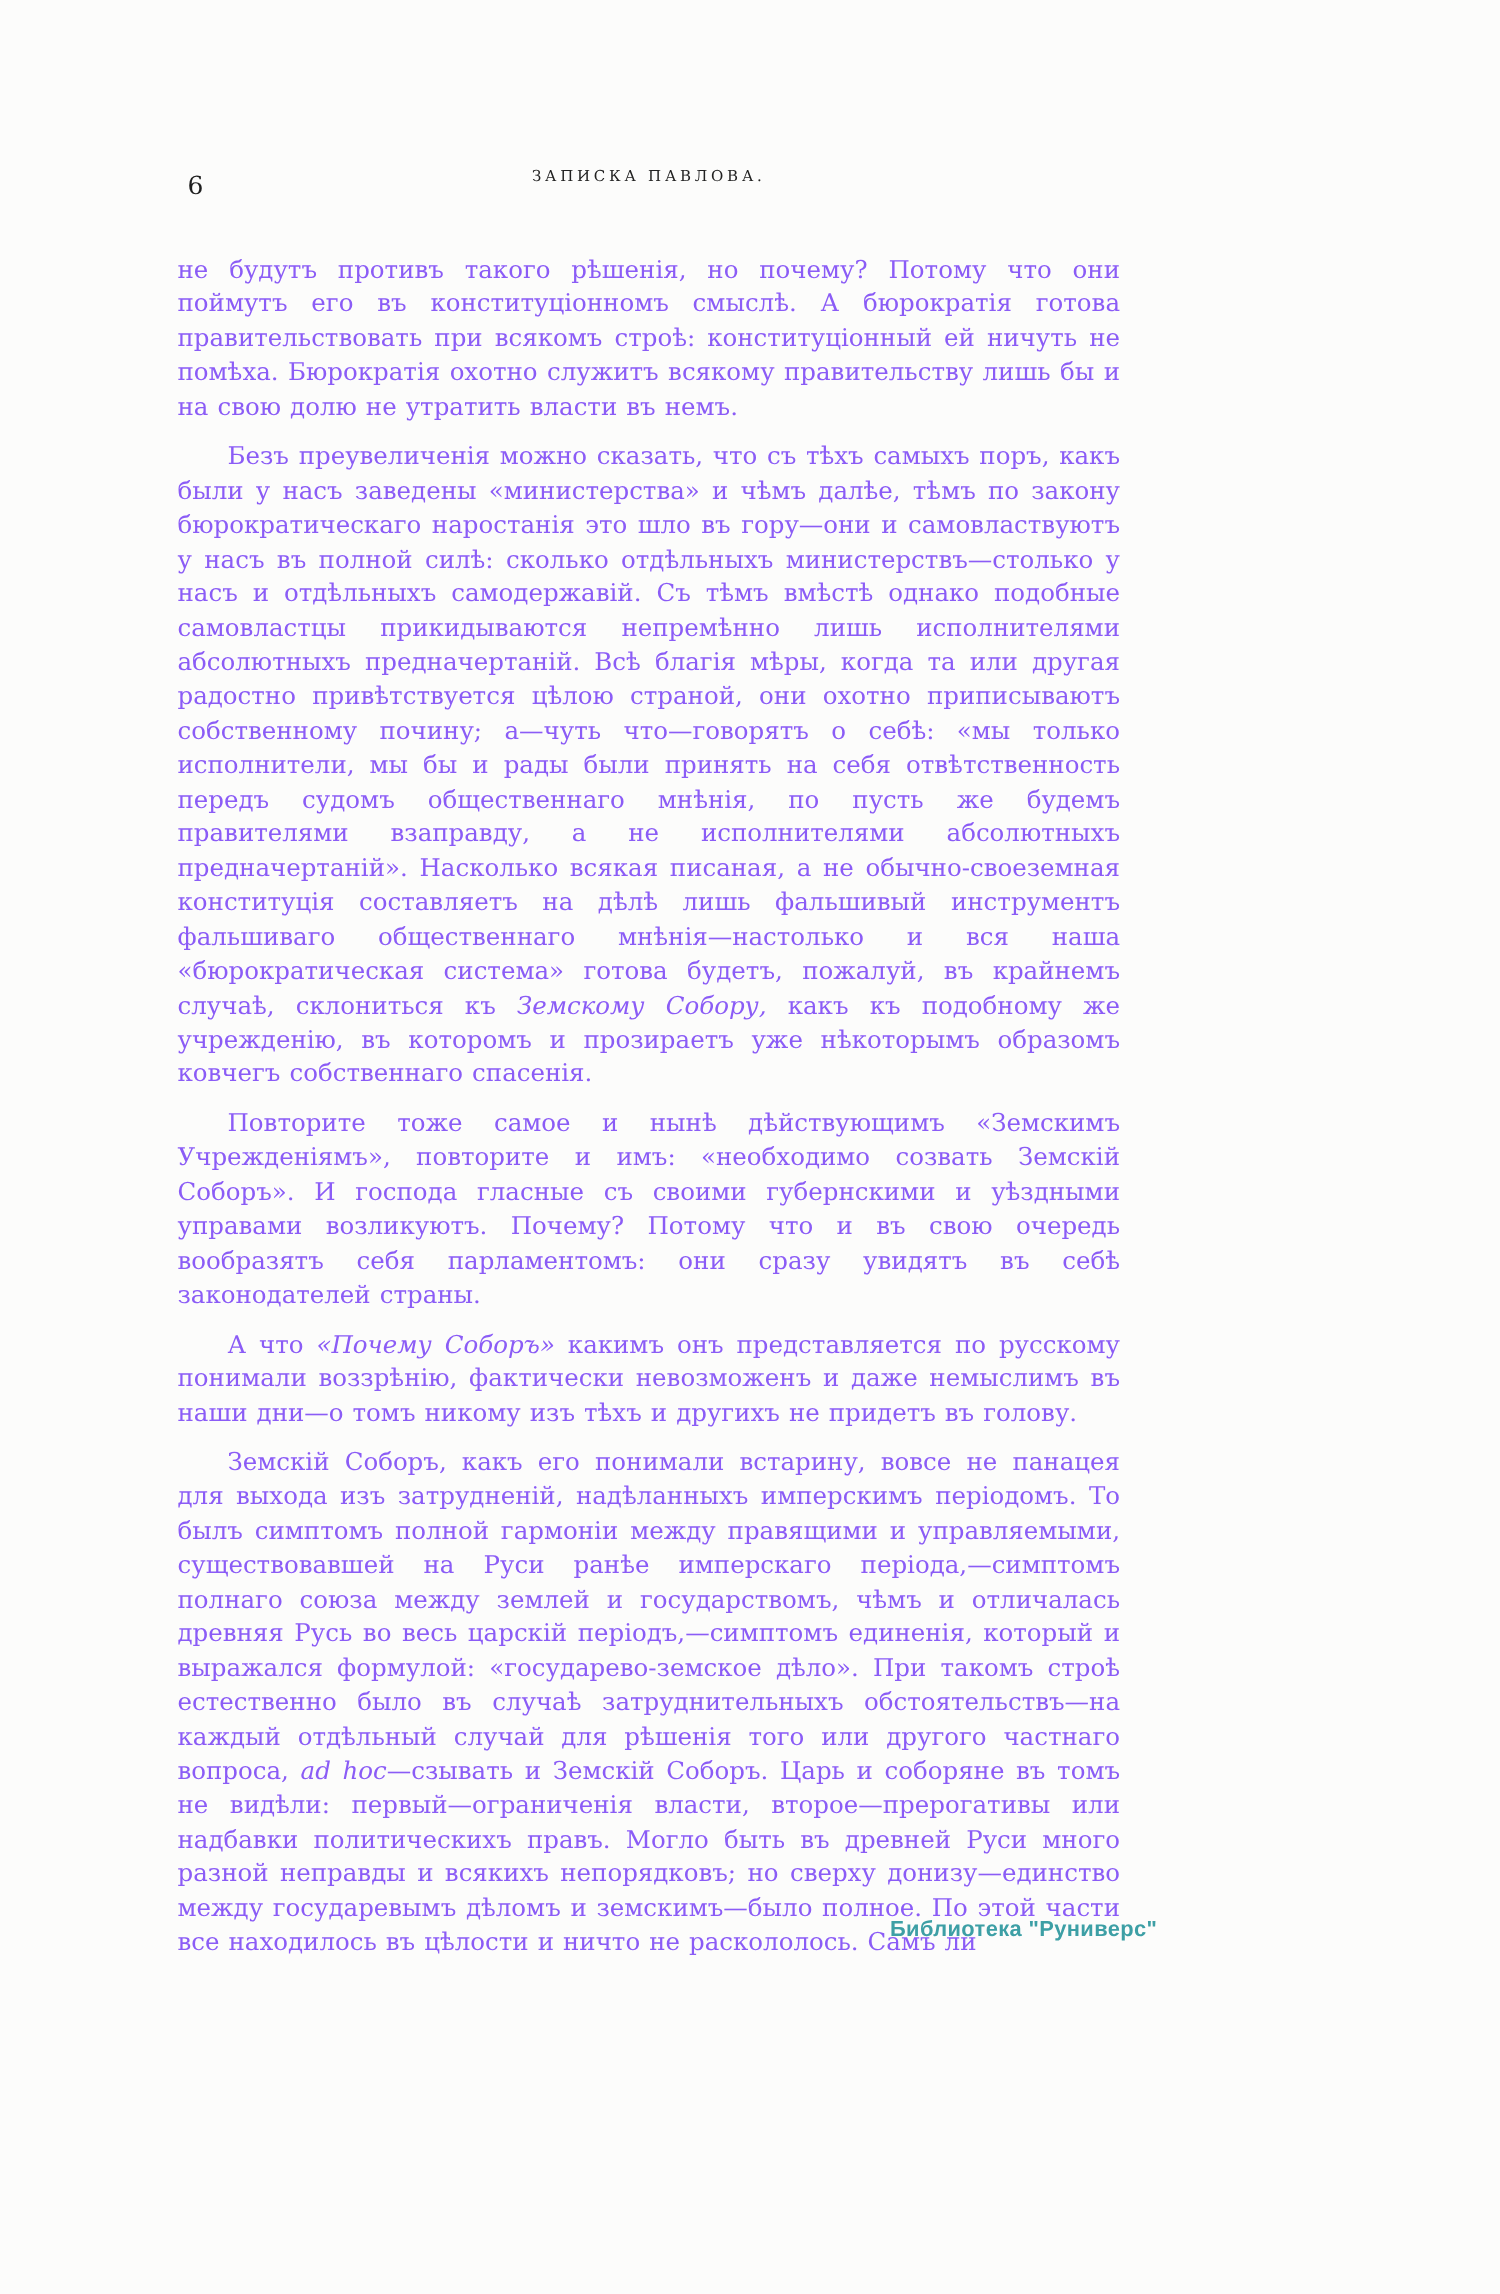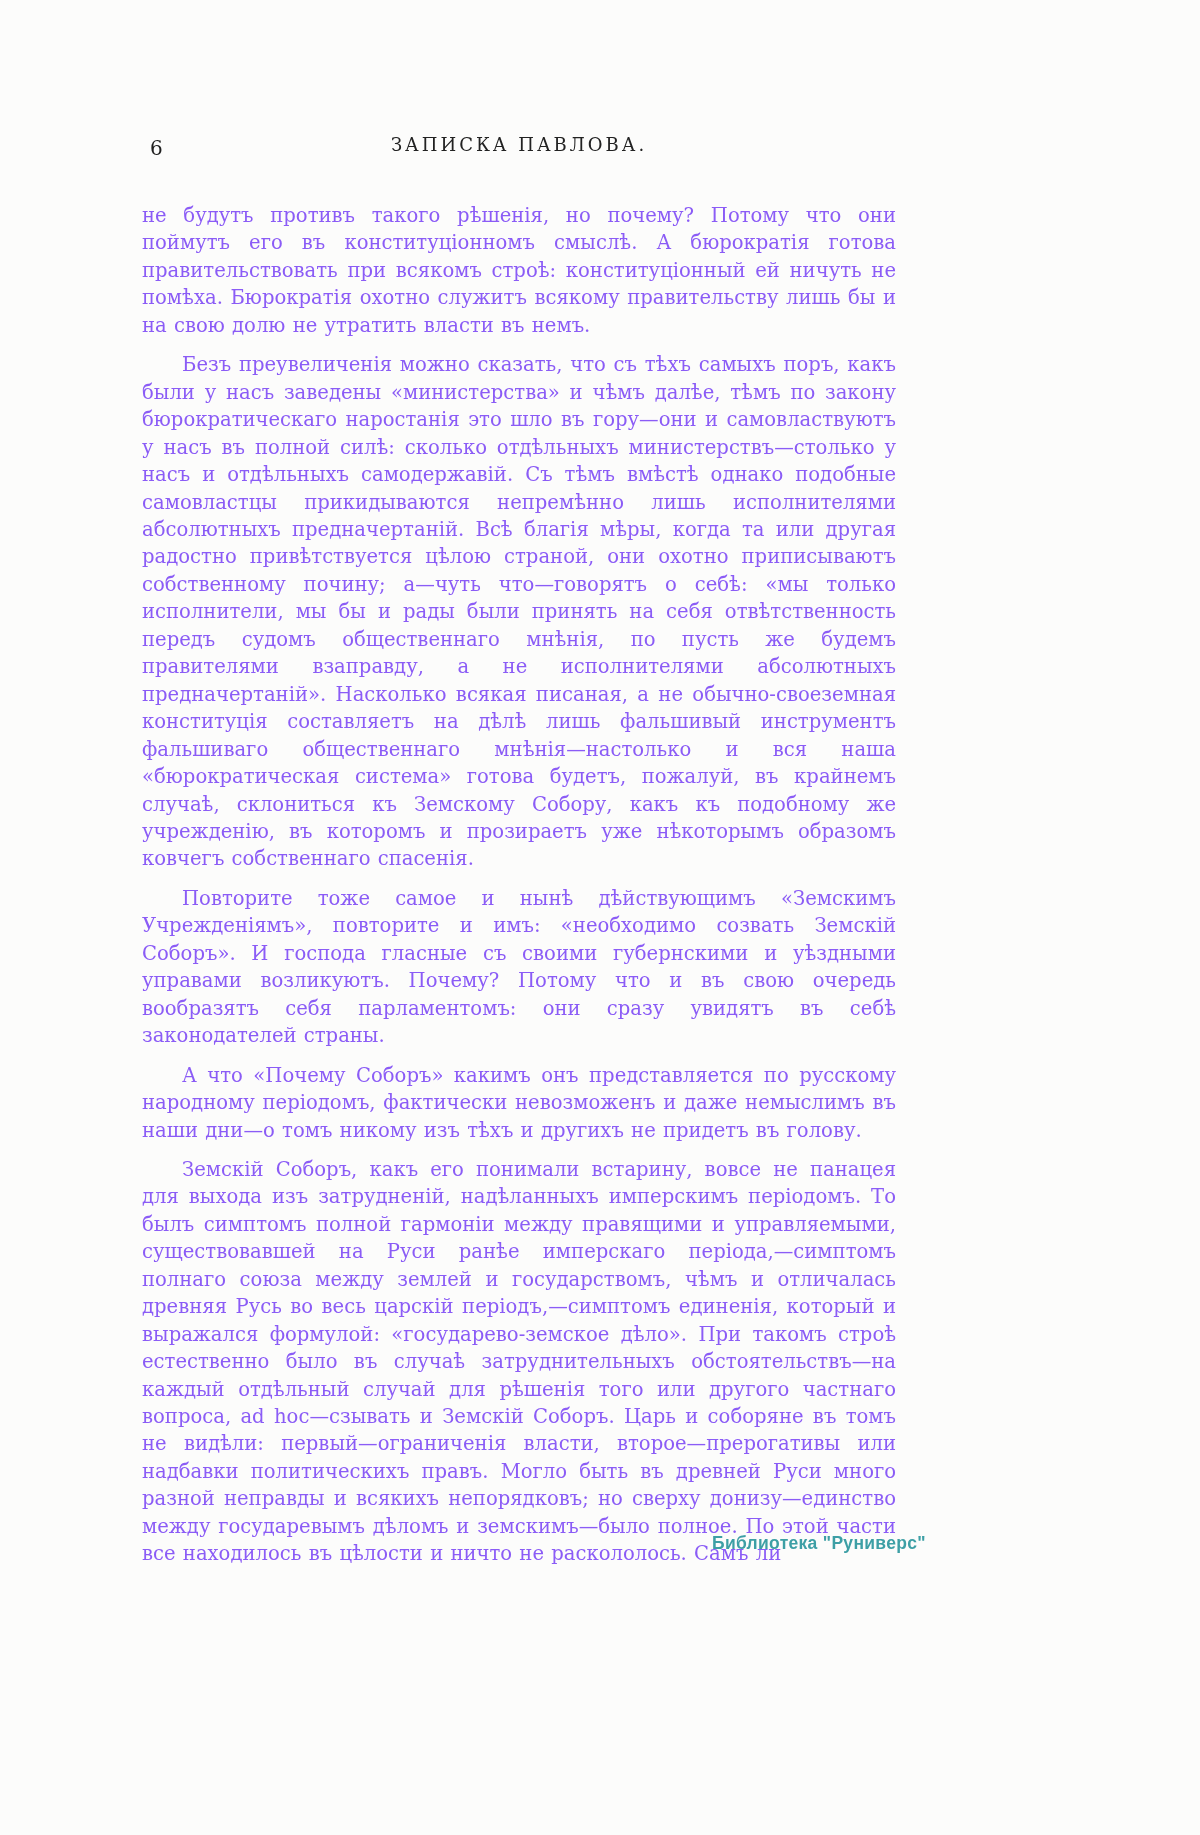--- a/index.html
+++ b/index.html
@@ -32,21 +32,21 @@
   }
   .page-number {
     position: absolute;
     left: 20px;
     top: 2px;
     font-size: 20px;
   }
   .running-title {
     display: block;
     text-align: center;
-    font-size: 18px;
+    font-size: 12px;
     letter-spacing: 3px;
     text-transform: uppercase;
     color: #222;
   }
   .text-block {
     position: absolute;
     left: 130px;
     top: 190px;
     width: 778px;
   }
@@ -56,20 +56,21 @@
     text-align: justify;
     font-size: 19.6px;
     line-height: 27.45px;
     word-spacing: 1px;
     color: #8b5cf6;
   }
   .text-block p.indent {
     text-indent: 40px;
   }
   .seg-italic {
+    font-style: italic;
   }
   .watermark {
     position: absolute;
     left: 712px;
     top: 1533px;
     font-family: "Liberation Sans", "DejaVu Sans", sans-serif;
     font-weight: bold;
     font-size: 17.5px;
     letter-spacing: 0.3px;
     color: #3d9fa5;
@@ -93,21 +94,21 @@
 
     <p class="indent">
       <span>Безъ преувеличенія можно сказать, что съ тѣхъ самыхъ поръ, какъ были у насъ заведены «министерства» и чѣмъ далѣе, тѣмъ по закону бюрократическаго наростанія это шло въ гору—они и самовластвуютъ у насъ въ полной силѣ: сколько отдѣльныхъ министерствъ—столько у насъ и отдѣльныхъ самодержавій. Съ тѣмъ вмѣстѣ однако подобные самовластцы прикидываются непремѣнно лишь исполнителями абсолютныхъ предначертаній. Всѣ благія мѣры, когда та или другая радостно привѣтствуется цѣлою страной, они охотно приписываютъ собственному почину; а—чуть что—говорятъ о себѣ: «мы только исполнители, мы бы и рады были принять на себя отвѣтственность передъ судомъ общественнаго мнѣнія, по пусть же будемъ правителями взаправду, а не исполнителями абсолютныхъ предначертаній». Насколько всякая писаная, а не обычно-своеземная конституція составляетъ на дѣлѣ лишь фальшивый инструментъ фальшиваго общественнаго мнѣнія—настолько и вся наша «бюрократическая система» готова будетъ, пожалуй, въ крайнемъ случаѣ, склониться къ </span><span class="seg-italic">Земскому Собору,</span><span> какъ къ подобному же учрежденію, въ которомъ и прозираетъ уже нѣкоторымъ образомъ ковчегъ собственнаго спасенія.</span>
     </p>
 
     <p class="indent">
       <span>Повторите тоже самое и нынѣ дѣйствующимъ «Земскимъ Учрежденіямъ», повторите и имъ: «необходимо созвать Земскій Соборъ». И господа гласные съ своими губернскими и уѣздными управами возликуютъ. Почему? Потому что и въ свою очередь вообразятъ себя парламентомъ: они сразу увидятъ въ себѣ законодателей страны.</span>
     </p>
 
     <p class="indent">
-      <span>А что </span><span class="seg-italic">«Почему Соборъ»</span><span> какимъ онъ представляется по русскому народному періодомъ, фактически невозможенъ и даже немыслимъ въ наши дни—о томъ никому изъ тѣхъ и другихъ не придетъ въ голову.</span>
+      <span>А что </span><span class="seg-italic">«Почему Соборъ»</span><span> какимъ онъ представляется по русскому понимали воззрѣнію, фактически невозможенъ и даже немыслимъ въ наши дни—о томъ никому изъ тѣхъ и другихъ не придетъ въ голову.</span>
     </p>
 
     <p class="indent">
       <span>Земскій Соборъ, какъ его понимали встарину, вовсе не панацея для выхода изъ затрудненій, надѣланныхъ имперскимъ періодомъ. То былъ симптомъ полной гармоніи между правящими и управляемыми, существовавшей на Руси ранѣе имперскаго періода,—симптомъ полнаго союза между землей и государствомъ, чѣмъ и отличалась древняя Русь во весь царскій періодъ,—симптомъ единенія, который и выражался формулой: «государево-земское дѣло». При такомъ строѣ естественно было въ случаѣ затруднительныхъ обстоятельствъ—на каждый отдѣльный случай для рѣшенія того или другого частнаго вопроса, </span><span class="seg-italic">ad hoc</span><span>—сзывать и Земскій Соборъ. Царь и соборяне въ томъ не видѣли: первый—ограниченія власти, второе—прерогативы или надбавки политическихъ правъ. Могло быть въ древней Руси много разной неправды и всякихъ непорядковъ; но сверху донизу—единство между государевымъ дѣломъ и земскимъ—было полное. По этой части все находилось въ цѣлости и ничто не раскололось. Самъ ли</span>
     </p>
 
   </div>
 
   <div class="watermark" style="color: rgb(61, 159, 165);">Библиотека "Руниверс"</div>
 

